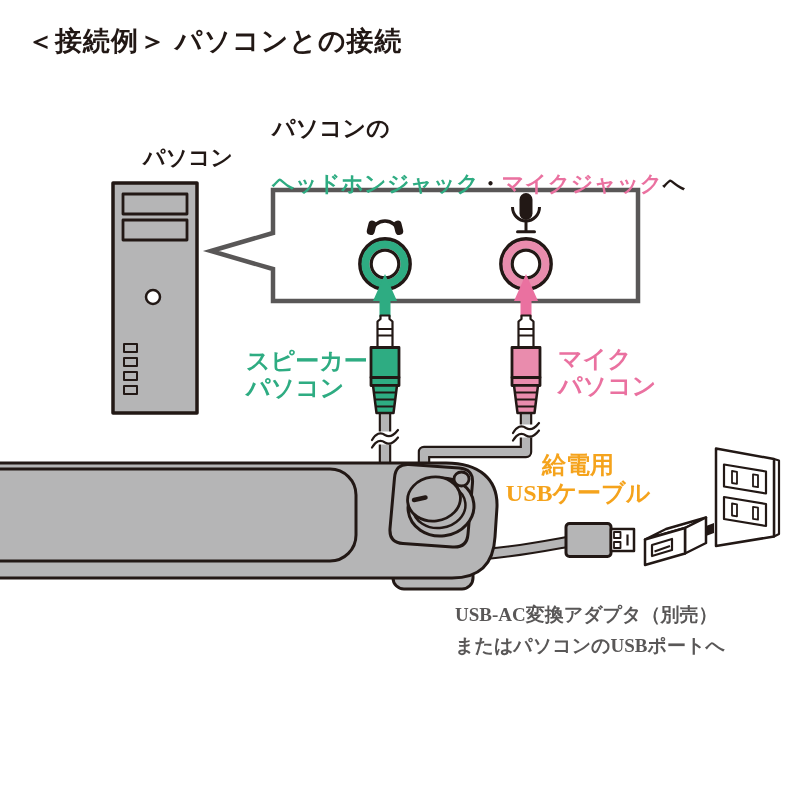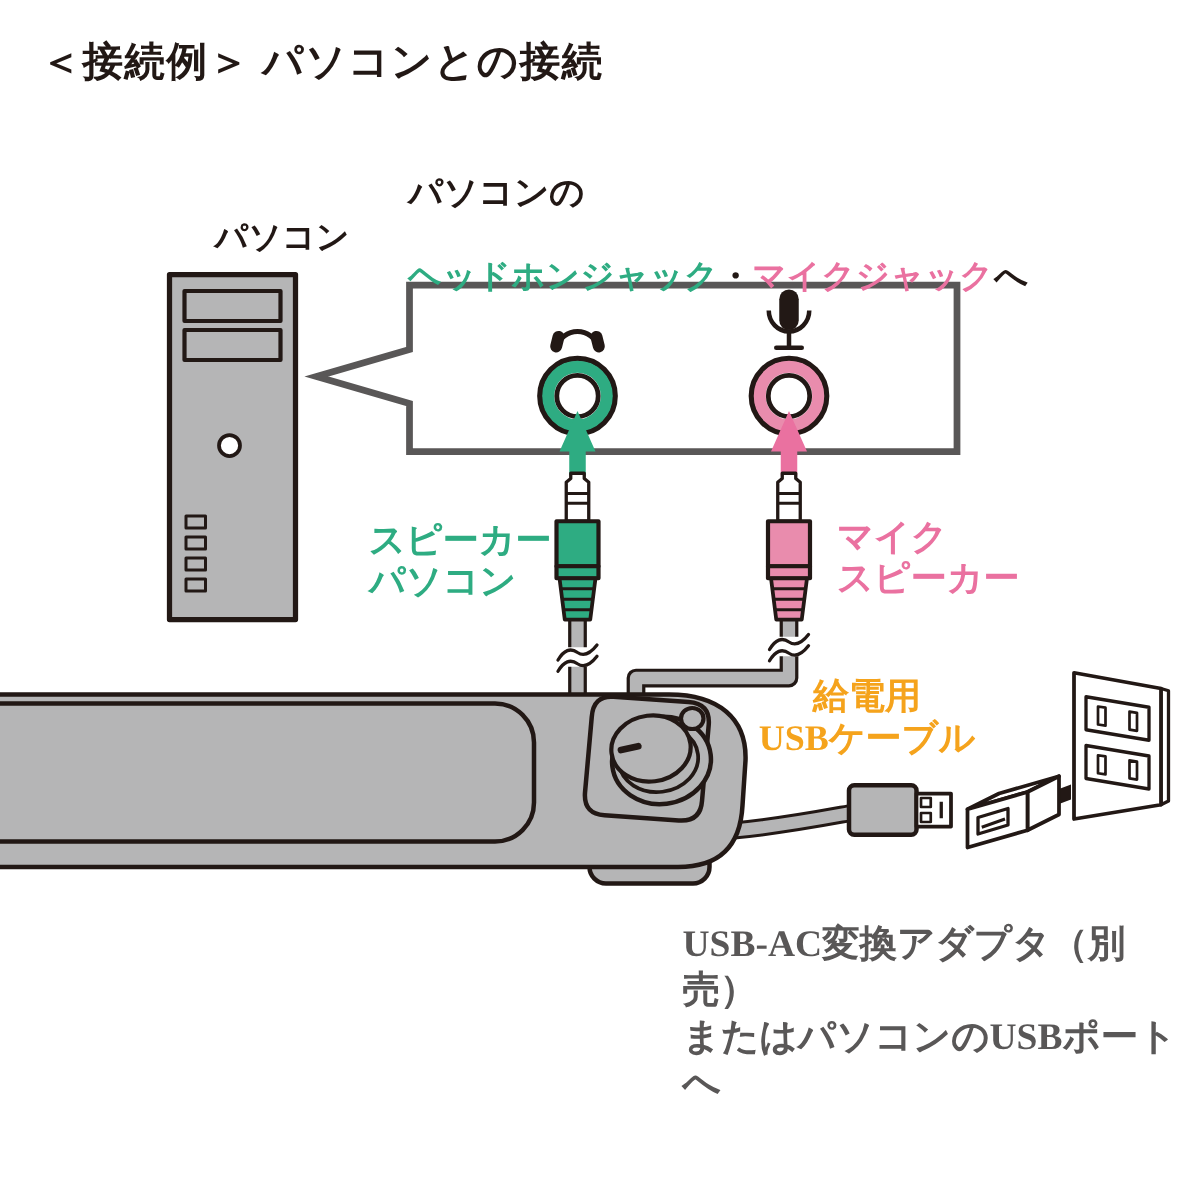--- a/index.html
+++ b/index.html
@@ -15,21 +15,21 @@
   .lbl{font-weight:700;white-space:pre-line;line-height:1.15;}
   #title{left:27px;top:26px;font-size:27px;letter-spacing:1px;}
   #pc-label{left:104px;top:145px;width:96px;text-align:center;font-size:22px;margin-left:36px;}
   #callout-line1{left:272px;top:116px;font-size:23px;}
   #callout-line2{left:272px;top:146px;font-size:22px;letter-spacing:0.5px;}
   .t-green{color:var(--green);} .t-pink{color:var(--pinkS);}
   .t-orange{color:var(--orange);} .t-dark{color:var(--dark);}
   #speaker-cable-label{left:246px;top:348px;font-size:24px;line-height:27px;}
   #mic-cable-label{left:558px;top:346px;font-size:24px;line-height:27px;}
   #usb-cable-label{left:503px;top:451px;width:150px;text-align:center;font-size:24px;line-height:28px;}
-  #bottom-note{left:455px;top:614px;font-size:25px;line-height:31px;}
+  #bottom-note{left:455px;top:599px;font-size:19px;line-height:31px;}
   
   .s-ink{stroke:var(--ink);stroke-linejoin:round;fill:none;}
   .s-dark{stroke:var(--dark);stroke-linejoin:miter;}
   .f-dev{fill:var(--device);} .f-white{fill:#fff;} .f-ink{fill:var(--ink);}
   .cab-u{stroke:var(--ink);stroke-linejoin:round;stroke-linecap:butt;fill:none;}
   .cab-o{stroke:var(--device);stroke-linejoin:round;stroke-linecap:butt;fill:none;}
 </style>
 </head>
 <body>
 
@@ -185,21 +185,21 @@
   <div id="callout-line1" class="abs lbl">パソコンの</div>
 
   <div id="callout-line2" class="abs lbl">
     <span class="t-green">ヘッドホンジャック</span><span>・</span><span class="t-pink">マイクジャック</span><span>へ</span>
   </div>
 
   <div id="speaker-cable-label" class="abs lbl t-green">スピーカー
 パソコン</div>
 
   <div id="mic-cable-label" class="abs lbl t-pink">マイク
-スピーカー</div>
+パソコン</div>
 
   <div id="usb-cable-label" class="abs lbl t-orange">給電用
 USBケーブル</div>
 
   <div id="bottom-note" class="abs lbl t-dark">USB-AC変換アダプタ（別売）
 またはパソコンのUSBポートへ</div>
 
 </div>
 
 </body></html>

